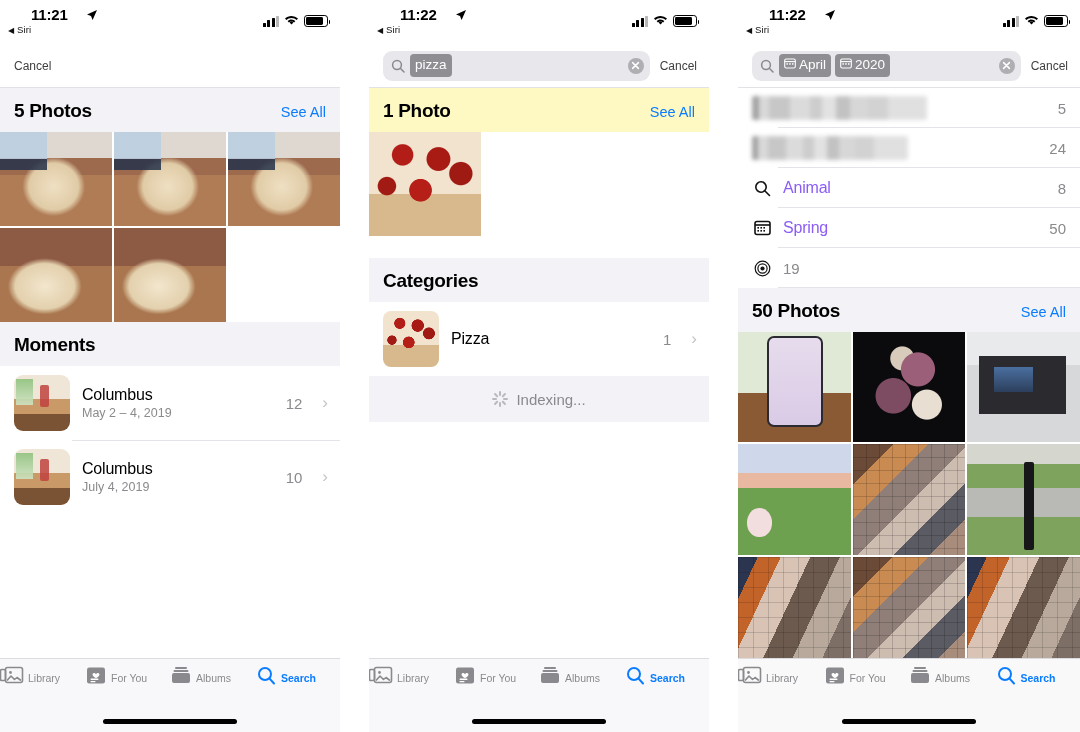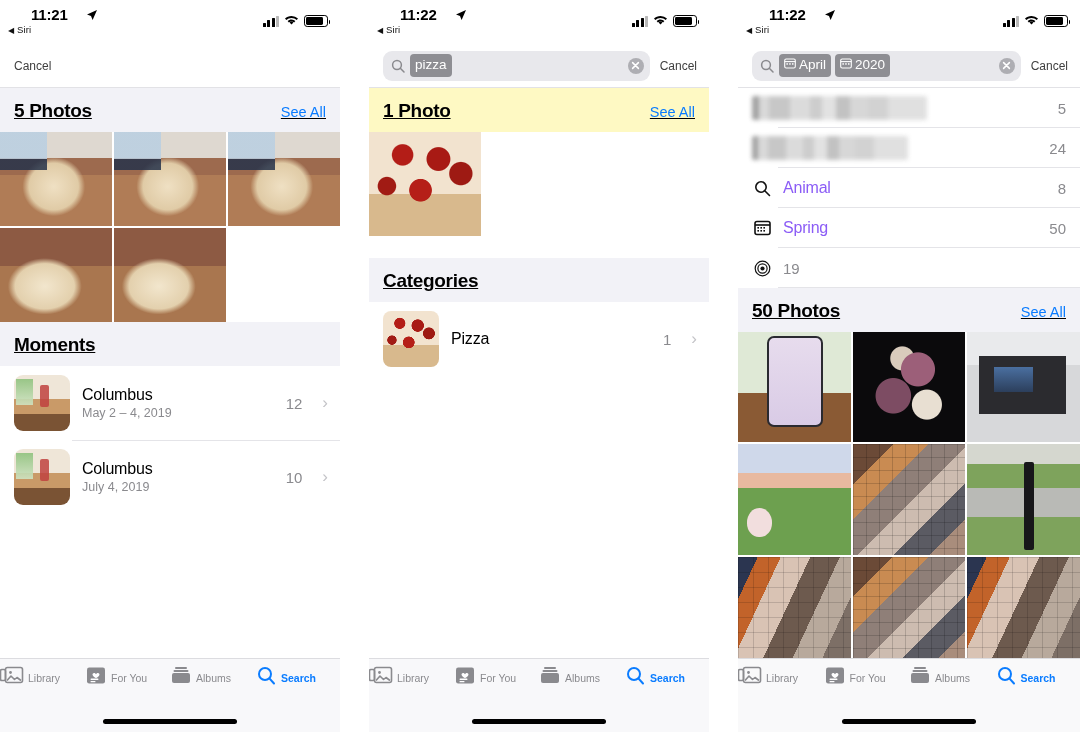--- a/index.html
+++ b/index.html
@@ -77,21 +77,21 @@
   .clearbtn {
     width: 16px; height: 16px; border-radius: 50%; background: #aeaeb3;
     display: flex; align-items: center; justify-content: center; flex: 0 0 auto;
   }
   .cancel { color: #404040; font-size: 12px; white-space: nowrap; }
 
   
   .scroll { flex: 1; overflow: hidden; position: relative; background: #fff; }
   .section-head {
     background: #f2f2f7; padding: 12px 14px 10px 14px;
-    display: flex; align-items: baseline; justify-content: space-between; text-decoration: underline;
+    display: flex; align-items: baseline; justify-content: space-between;
   }
   .section-head.plain { background: #fef9c3; }
   .section-title { font-size: 19px; font-weight: bold; color: #000; letter-spacing: -0.3px;}
   .see-all { color: #0a7cff; font-size: 14.5px; }
 
   
   .grid3 { display: grid; grid-template-columns: repeat(3, 1fr); gap: 2px; background: #fff; }
   .cell { width: 100%; aspect-ratio: 1 / 0.84; position: relative; overflow: hidden; }
   .p3 .cell { aspect-ratio: 1 / 0.98; }
 
@@ -484,20 +484,33 @@
         <div class="thumb sq">
             <div class="art pizza"></div>
           </div>
         <div class="row-text">
           <div class="row-title">Pizza</div>
         </div>
         <div class="row-count">1</div>
         <div class="chev">›</div>
       </div>
 
+      <div class="indexing">
+        <span class="spinner">
+          <i style="transform:rotate(0deg)"></i>
+            <i style="transform:rotate(45deg)"></i>
+          <i style="transform:rotate(90deg)"></i>
+            <i style="transform:rotate(135deg)"></i>
+          <i style="transform:rotate(180deg)"></i>
+            <i style="transform:rotate(225deg)"></i>
+          <i style="transform:rotate(270deg)"></i>
+            <i style="transform:rotate(315deg)"></i>
+        </span>
+        <span>Indexing...</span>
+      </div>
 
       <div class="filler"></div>
     </div>
 
     <div class="tabbar">
       <div class="tab">
         <span>
           <svg width="24" height="20" viewBox="0 0 24 20">
               <rect x="0.5" y="3.5" width="5" height="11" rx="1.4" fill="none" stroke="#8a8a8e" stroke-width="1.6"></rect>
               <rect x="5.5" y="1.5" width="17" height="15" rx="2" fill="none" stroke="#8a8a8e" stroke-width="1.6"></rect>

